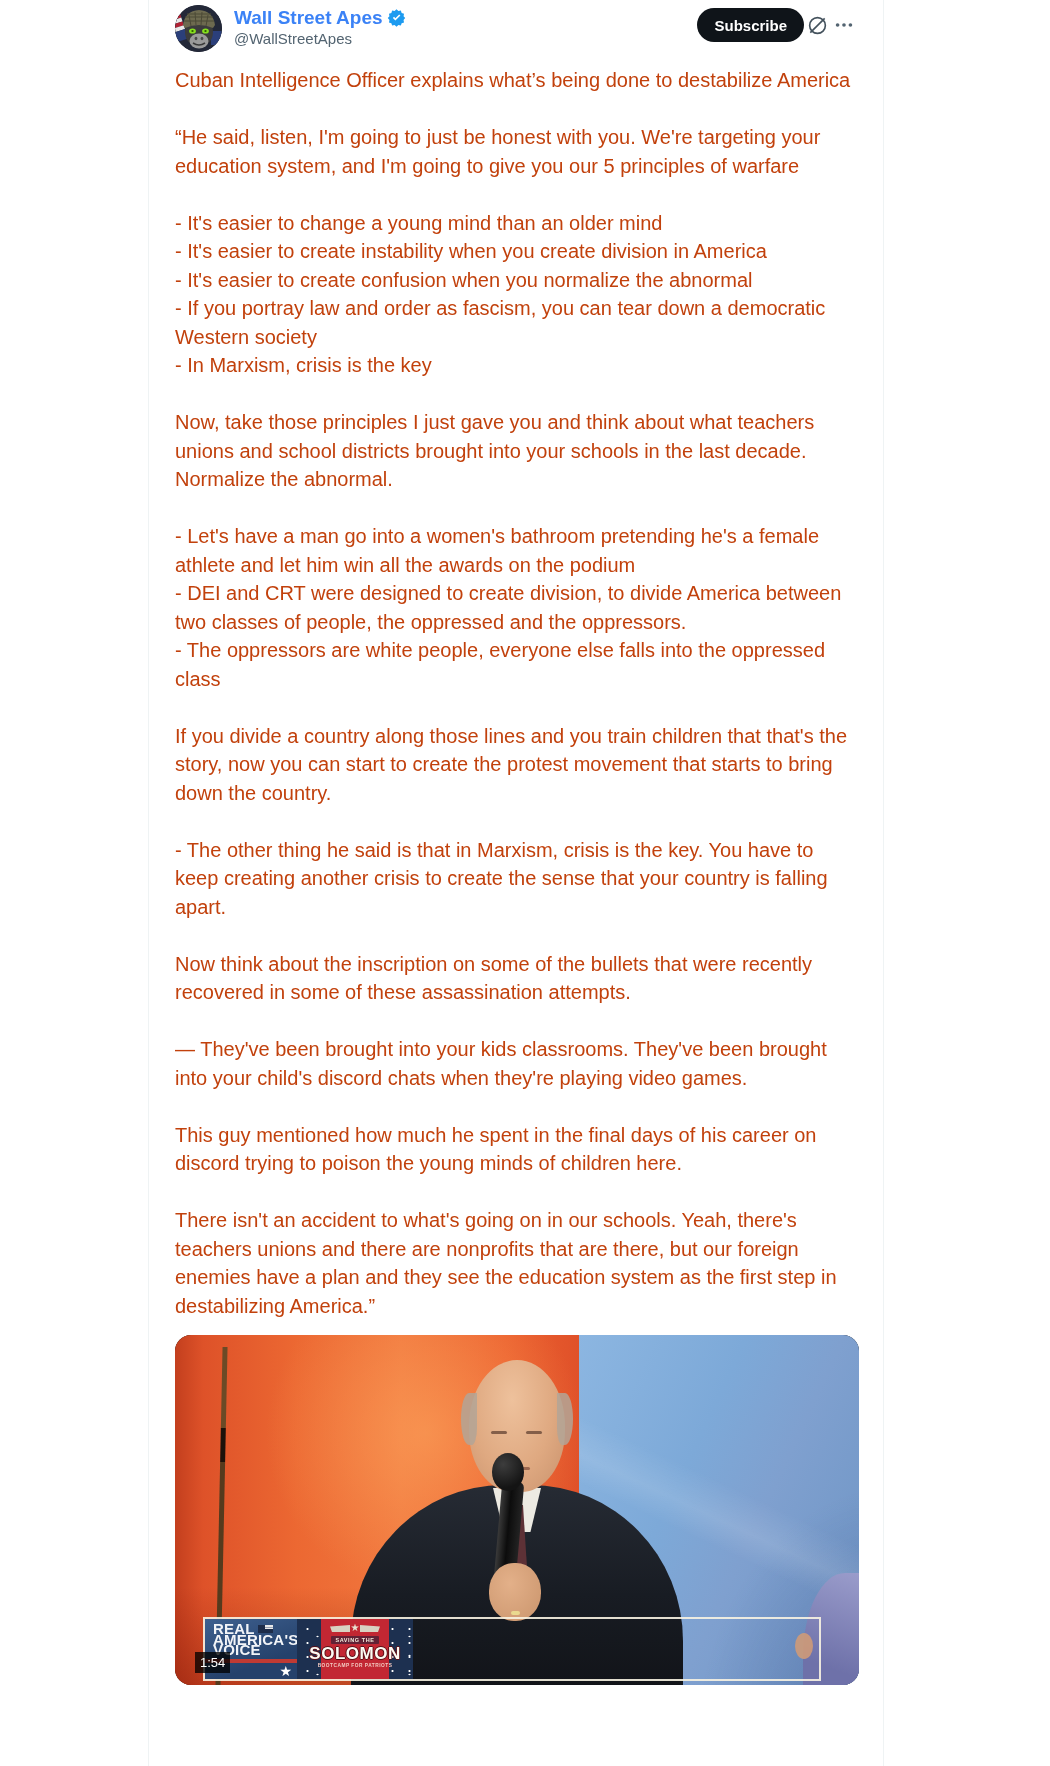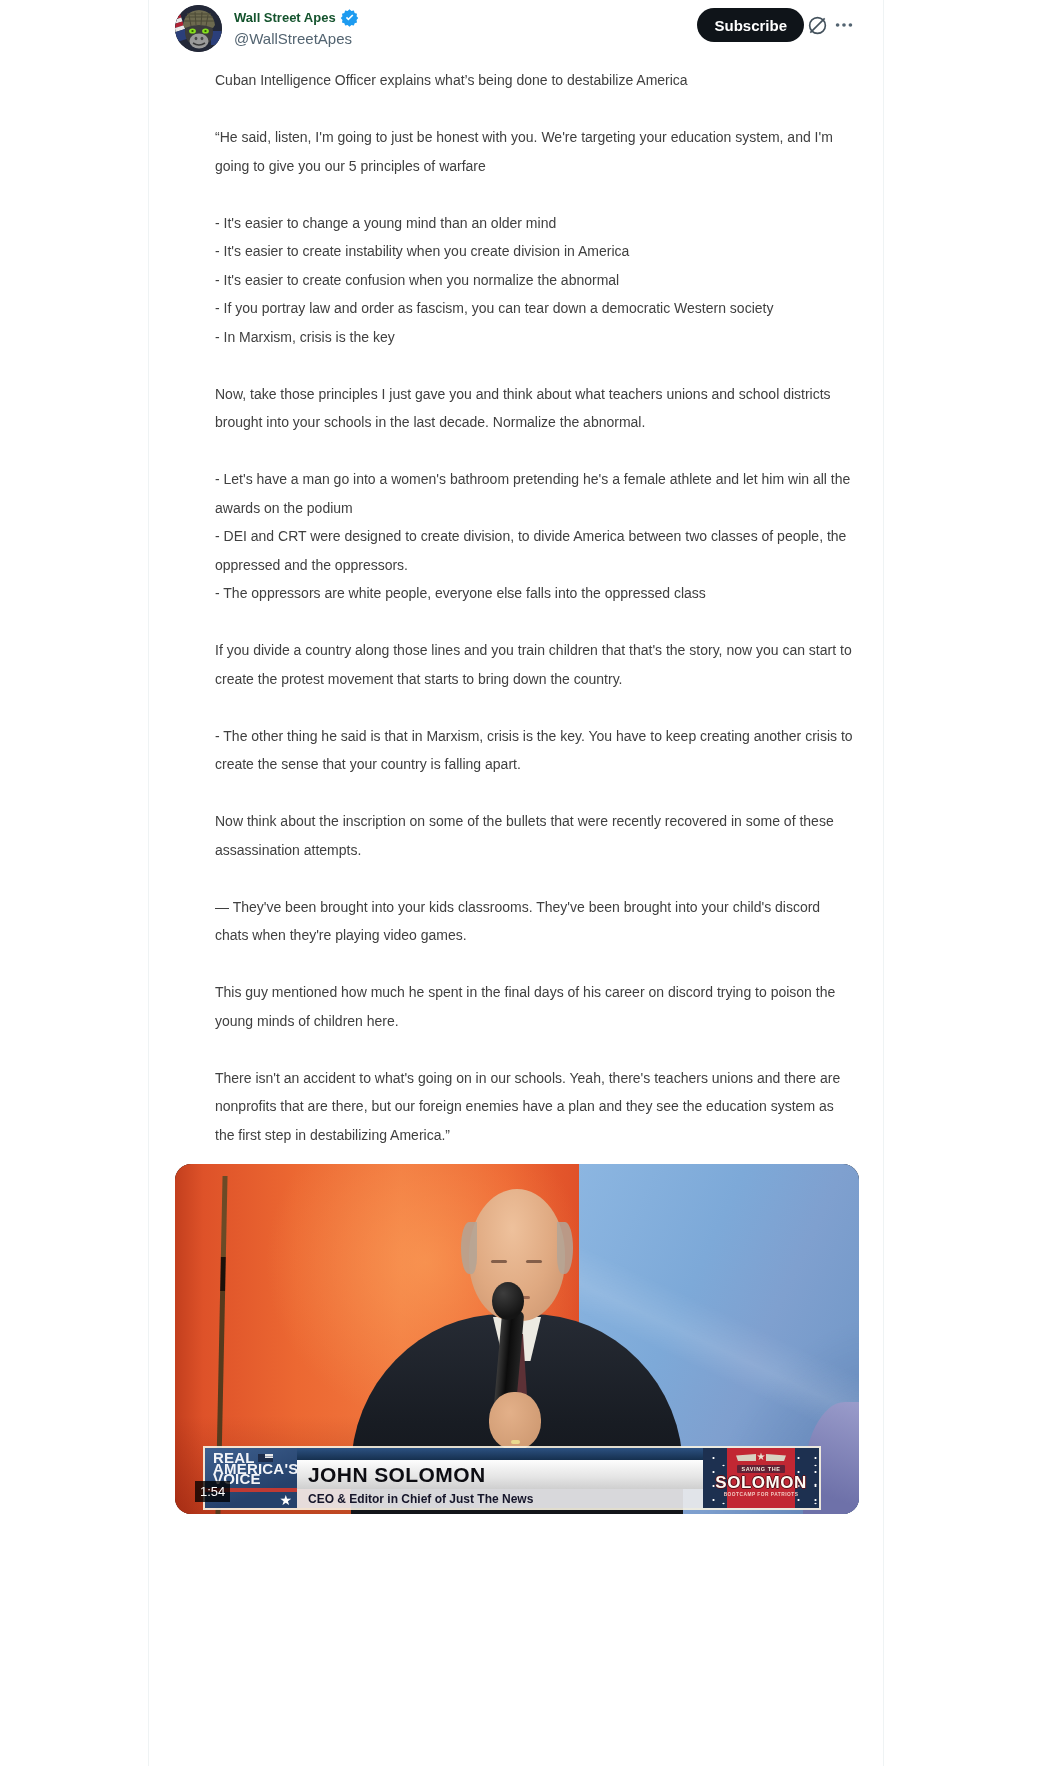--- a/index.html
+++ b/index.html
@@ -8,30 +8,30 @@
   .page { position:relative; width:1050px; height:1766px; background:#fff; overflow:hidden; }
 
   .tweet-column { position:absolute; left:148px; top:0; width:736px; height:100%;
     border-left:1px solid #eff3f4; border-right:1px solid #eff3f4; background:#fff; padding:0 26px; }
 
   
   .tweet-header { display:flex; align-items:flex-start; padding-top:5px; }
   .avatar { width:47px; height:47px; border-radius:50%; overflow:hidden; flex:0 0 47px; cursor:pointer; background:#1a1f2e; }
   .id-block { margin-left:12px; display:flex; flex-direction:column; justify-content:center; padding-top:2px; }
   .name-row { display:flex; align-items:center; gap:4px; cursor:pointer; }
-  .display-name { font-size:13px; font-weight:700; color:#14532d; line-height:21px; }
+  .display-name { font-size:19px; font-weight:700; color:#3b82f6; line-height:21px; }
   .badge { width:19px; height:19px; display:inline-block; }
   .handle { font-size:15px; color:#536471; line-height:20px; margin-top:1px; cursor:pointer; }
   .header-actions { margin-left:auto; display:flex; align-items:center; padding-top:3px; }
   .subscribe-btn { background:#0f1419; color:#fff; border:none; border-radius:17px; height:34px;
     padding:0 17px; font-size:15px; font-weight:700; font-family:inherit; cursor:pointer; }
   .icon-btn { background:none; border:none; cursor:pointer; display:flex; align-items:center; padding:2px; }
 
   
-  .tweet-text { margin-top:14px; font-size:14px; line-height:28.5px; white-space:pre-line; color:#404040;margin-left:40px; }
+  .tweet-text { margin-top:14px; font-size:20px; line-height:28.5px; white-space:pre-line; color:#c2410c; }
 
   
   .video { position:relative; margin-top:15px; width:684px; height:350px; border-radius:16px;
     overflow:hidden; cursor:pointer; background:#000; }
   .bg-orange { position:absolute; left:0; top:0; width:59%; height:100%;
     background:
       radial-gradient(ellipse at 62% 28%, rgba(255,176,100,.50) 0%, rgba(255,176,100,0) 45%),
       linear-gradient(to top, rgba(125,18,6,.42) 0%, rgba(125,18,6,0) 28%),
       linear-gradient(to right,#c33f1e 0%,#de5229 7%,#ec6832 30%,#f1773e 56%,#ec6230 82%,#e05129 100%); }
   .bg-blue { position:absolute; right:0; top:0; width:41%; height:100%;
@@ -239,25 +239,20 @@
       <div class="lower-third">
         <div class="rav-box">
           <div class="rav-text">
             <span>REAL</span><span class="rav-flag"></span><br>
             <span>AMERICA'S</span><br>
             <span>VOICE</span>
           </div>
           <div class="rav-stripe"></div>
           <div class="rav-star">★</div>
         </div>
-        <div class="name-box">
-          <div class="name-top-stripe"></div>
-          <div class="name-main">JOHN SOLOMON</div>
-          <div class="name-sub">CEO &amp; Editor in Chief of Just The News</div>
-        </div>
         <div class="nation-box">
           <div class="nation-red"></div>
           <div class="nation-content">
             <div class="nation-wings">
               <span class="nation-wing-star">★</span>
             </div>
             <div class="nation-top">SAVING THE</div>
             <div class="nation-main">SOLOMON</div>
             <div class="nation-bottom">BOOTCAMP FOR PATRIOTS</div>
           </div>

